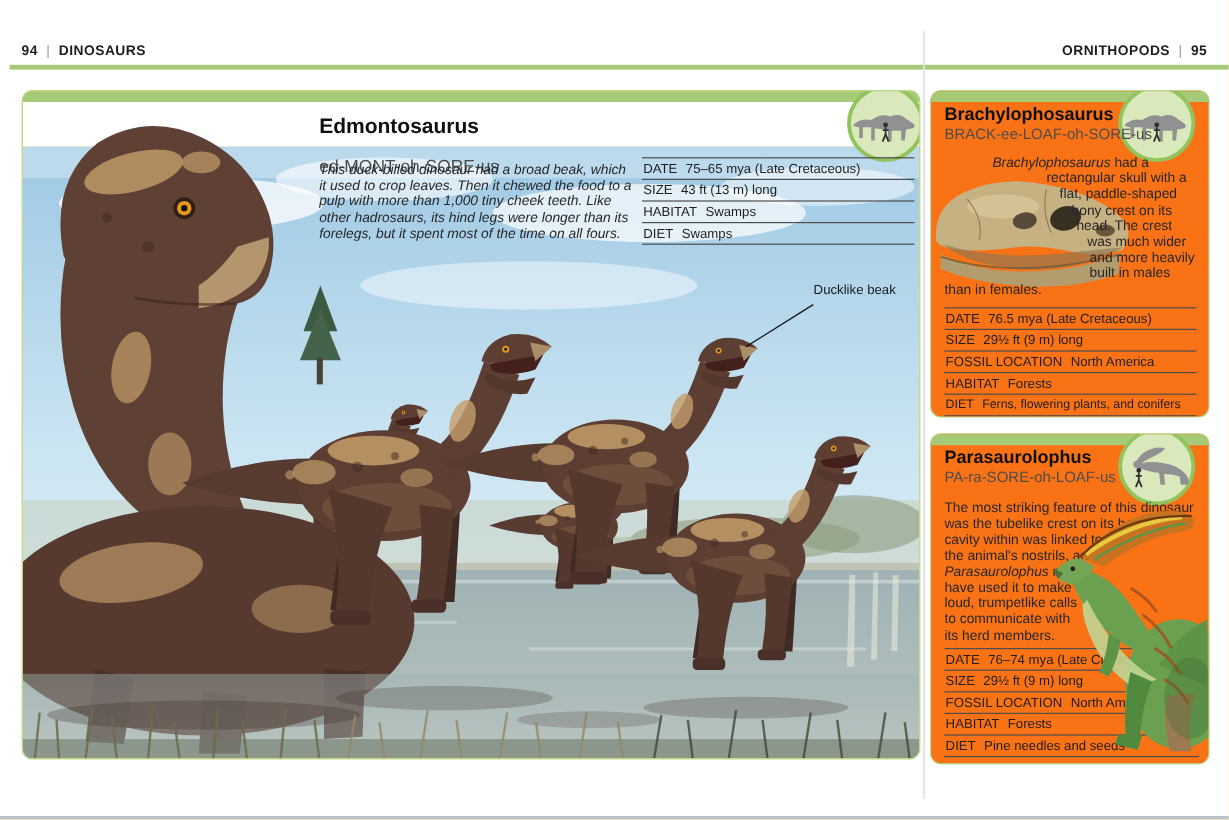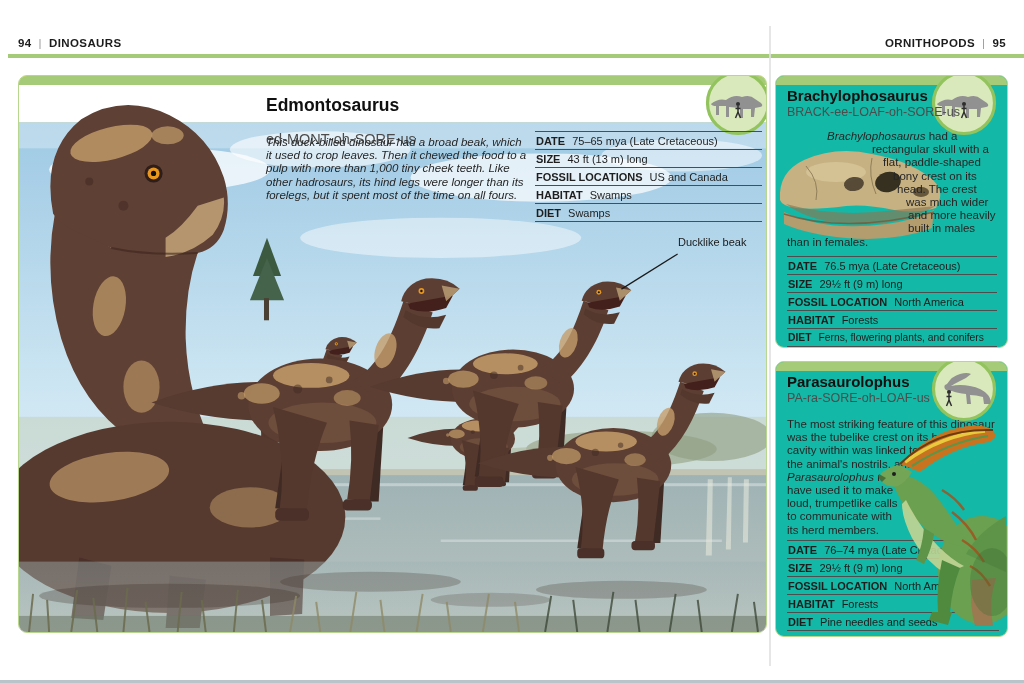--- a/index.html
+++ b/index.html
@@ -8,42 +8,42 @@
   .abs{position:absolute;}
   
   .runhead{position:absolute;top:37px;font-size:11.5px;font-weight:bold;color:#1c1c1c;letter-spacing:.4px;}
   .runhead .sep{color:#9a9a9a;font-weight:normal;padding:0 7px;}
   #hdr-left{left:18px;}
   #hdr-right{right:18px;}
   #top-rule{position:absolute;left:8px;right:0;top:54px;height:4px;background:#a6cb78;}
   #gutter{position:absolute;left:769px;top:26px;width:2px;height:640px;background:#e2e2e2;opacity:.85;}
   #bottom-edge{position:absolute;left:0;right:0;bottom:0;height:3px;background:#b9c3ca;}
   
-  .panel{position:absolute;background:#14b8a6;border:1.5px solid #b7d78e;border-radius:9px;overflow:hidden;}
+  .panel{position:absolute;background:#f97316;border:1.5px solid #b7d78e;border-radius:9px;overflow:hidden;}
   .greenbar{height:9px;background:#a6cb78;}
   #panel-edmo{left:18px;top:75px;width:747px;height:556px;background:#fde047;}
   #panel-brach{left:775px;top:75px;width:231px;height:271px;}
   #panel-para{left:775px;top:361px;width:231px;height:274px;}
   
   .dino-title{font-weight:bold;color:#101010;line-height:1.04;}
   .dino-pron{color:#4c4c4c;line-height:1.1;}
   #panel-edmo .dino-title{font-size:17.5px;}
   #panel-edmo .dino-pron{font-size:14.5px;margin-top:18px;}
   .side .dino-title{font-size:15px;}
   .side .dino-pron{font-size:12.5px;margin-top:2px;}
   
   .badge{position:absolute;width:66px;height:66px;}
   
   .desc{font-size:11.5px;line-height:13.2px;color:#262626;}
   .desc i{font-style:italic;}
   
   .facts{position:absolute;font-size:11px;color:#1e1e1e;}
   .fact-row{border-top:1px solid #4d4d4d;padding:2.5px 0 2.5px 1px;line-height:12px;white-space:nowrap;}
   .fact-row:last-child{border-bottom:1px solid #4d4d4d;}
-  .fact-label{font-weight:bold;margin-right:7px;}
+  .fact-label{font-weight:normal;margin-right:7px;}
   
   #scene{display:block;width:100%;height:calc(100% - 9px);}
   #edmo-title{left:247px;top:20px;z-index:5;}
   #edmo-desc{left:247px;top:60px;width:262px;z-index:5;font-style:italic;}
   #edmo-facts{left:516px;top:55px;width:227px;z-index:5;}
   #edmo-annot{left:659px;top:160px;z-index:6;font-size:11px;color:#1a1a1a;}
   
   .sp-l{float:left;clear:left;height:13.2px;}
   .sp-r{float:right;clear:right;height:13.2px;}
   #brach-desc .sp-l:nth-of-type(1){width:0;}
@@ -202,21 +202,20 @@
   <div class="abs" id="edmo-title">
     <div class="dino-title">Edmontosaurus</div>
     <div class="dino-pron">ed-MONT-oh-SORE-us</div>
   </div>
 
   <div class="abs desc" id="edmo-desc">This duck-billed dinosaur had a broad beak, which it used to crop leaves. Then it chewed the food to a pulp with more than 1,000 tiny cheek teeth. Like other hadrosaurs, its hind legs were longer than its forelegs, but it spent most of the time on all fours.</div>
 
   <div class="facts" id="edmo-facts">
     <div class="fact-row"><span class="fact-label">DATE</span><span class="fact-value">75–65 mya (Late Cretaceous)</span></div>
     <div class="fact-row"><span class="fact-label">SIZE</span><span class="fact-value">43 ft (13 m) long</span></div>
-    <div class="fact-row"><span class="fact-label">FOSSIL LOCATIONS</span><span class="fact-value">US and Canada</span></div>
     <div class="fact-row"><span class="fact-label">HABITAT</span><span class="fact-value">Swamps</span></div>
     <div class="fact-row"><span class="fact-label">DIET</span><span class="fact-value">Swamps</span></div>
   </div>
 
   <div class="abs" id="edmo-annot">Ducklike beak</div>
 </div>
 
 <div class="panel side" id="panel-brach">
   <div class="greenbar"></div>
   <div class="badge" style="left:155px;top:-6px;">

